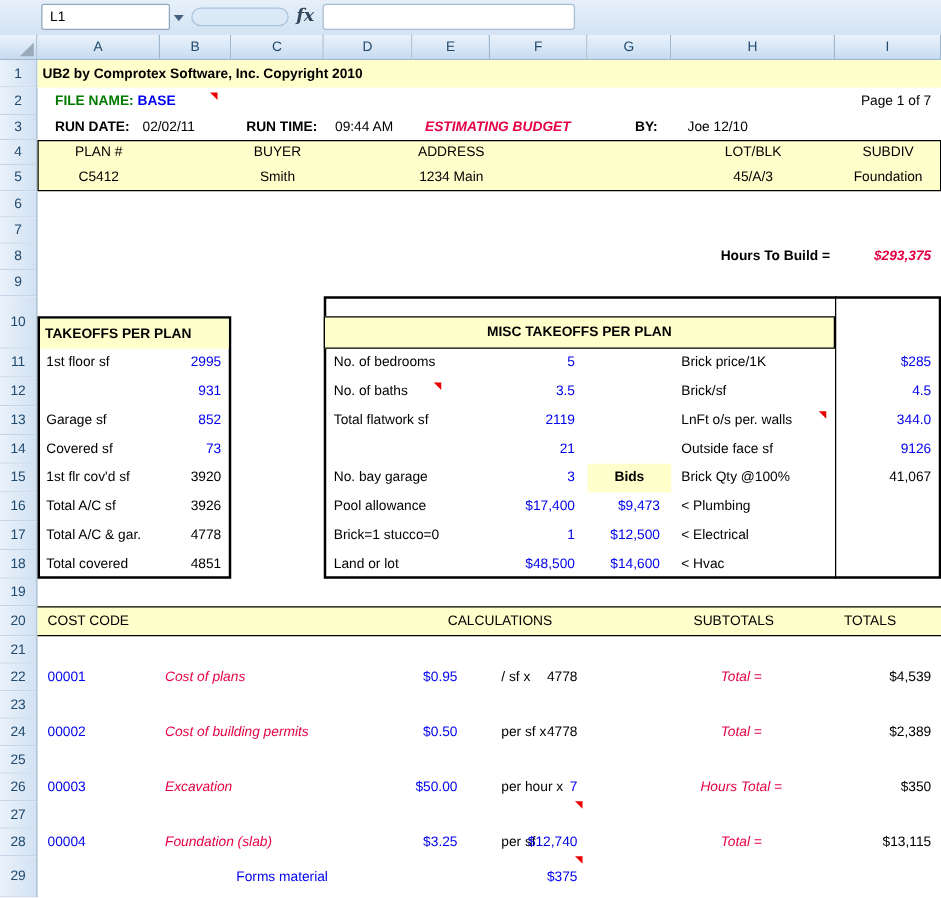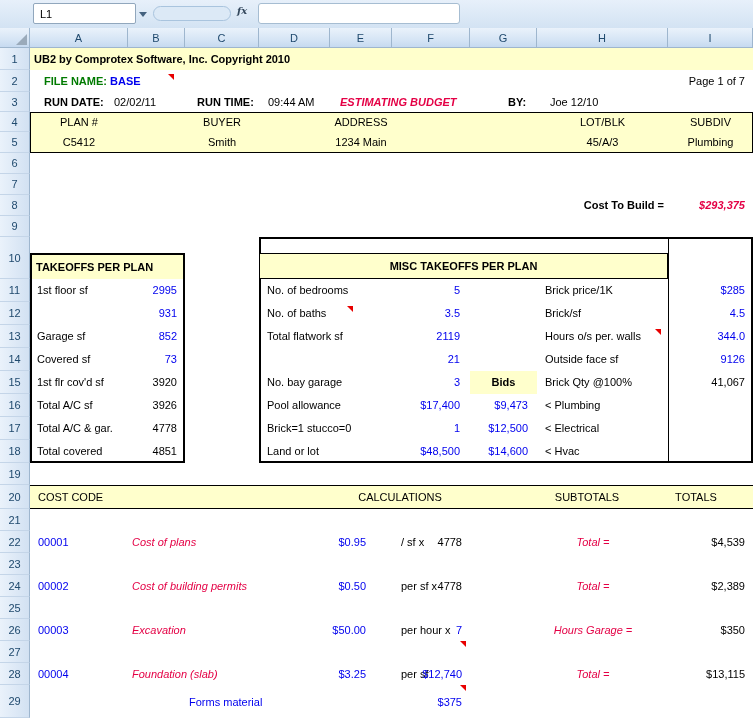--- a/index.html
+++ b/index.html
@@ -9,21 +9,21 @@
   
   .chrome{position:absolute;left:0;top:0;width:753px;height:28px;
     background:linear-gradient(#e7f0fa,#d3e3f3);border-bottom:1px solid #b6cde4;}
   .name-box{position:absolute;left:33px;top:3px;width:103px;height:21px;background:#fff;
     border:1px solid #91a7bd;border-radius:2px;display:flex;align-items:center;padding-left:6px;box-sizing:border-box;}
   .nb-arrow{position:absolute;left:139px;top:12px;width:0;height:0;
     border-left:4px solid transparent;border-right:4px solid transparent;border-top:5px solid #44627f;}
   .pill{position:absolute;left:153px;top:6px;width:78px;height:15px;border-radius:8px;
     background:#dce9f6;border:1px solid #a9c4de;box-sizing:border-box;}
   .fx{position:absolute;left:237px;top:5px;font-family:"DejaVu Serif",serif;
-    font-style:italic;font-weight:bold;font-size:10px;color:#33475c;}
+    font-style:italic;font-weight:bold;font-size:14px;color:#33475c;}
   .formula-input{position:absolute;left:258px;top:3px;width:202px;height:21px;background:#fff;
     border:1px solid #a6bdd2;border-radius:3px;box-sizing:border-box;}
 
   
   .col-hdr{position:absolute;top:28px;height:20px;display:flex;align-items:center;justify-content:center;
     background:linear-gradient(#eaf2fb,#d6e5f5 60%,#c6daf0);border-right:1px solid #9eb6ce;
     border-bottom:1px solid #9eb6ce;box-sizing:border-box;color:#204a6e;}
   .corner{left:0;width:30px;}
   .corner-tri{position:absolute;right:2px;bottom:2px;width:0;height:0;
     border-left:11px solid transparent;border-bottom:11px solid #9aaaba;}
@@ -123,23 +123,23 @@
   <div class="box yellow" style="left:30px;top:112px;width:723px;height:41px;border:1px solid #000"></div>
   <div class="cell c" style="left:30px;top:112px;width:98px;height:20px">PLAN #</div>
   <div class="cell c" style="left:185px;top:112px;width:74px;height:20px">BUYER</div>
   <div class="cell c" style="left:330px;top:112px;width:62px;height:20px">ADDRESS</div>
   <div class="cell c" style="left:537px;top:112px;width:131px;height:20px">LOT/BLK</div>
   <div class="cell c" style="left:668px;top:112px;width:85px;height:20px">SUBDIV</div>
   <div class="cell c" style="left:30px;top:132px;width:98px;height:21px">C5412</div>
   <div class="cell c" style="left:185px;top:132px;width:74px;height:21px">Smith</div>
   <div class="cell c" style="left:330px;top:132px;width:62px;height:21px">1234 Main</div>
   <div class="cell c" style="left:537px;top:132px;width:131px;height:21px">45/A/3</div>
-  <div class="cell c" style="left:668px;top:132px;width:85px;height:21px">Plumbing</div>
-
-  <div class="cell r b" style="left:537px;top:195px;width:131px;height:21px">Cost To Build =</div>
+  <div class="cell c" style="left:668px;top:132px;width:85px;height:21px">Foundation</div>
+
+  <div class="cell r b" style="left:537px;top:195px;width:131px;height:21px">Hours To Build =</div>
   <div class="cell r b red" style="left:668px;top:195px;width:81px;height:21px">$293,375</div>
 
   <div class="box" style="left:30px;top:253px;width:155px;height:210px;border:2px solid #000"></div>
   <div class="cell yellow b" style="left:32px;top:255px;width:151px;height:24px">TAKEOFFS PER PLAN</div>
   <div class="cell" style="left:33px;top:279px;width:110px;height:23px">1st floor sf</div>
   <div class="cell r blue" style="left:105px;top:279px;width:76px;height:23px">2995</div>
   <div class="cell r blue" style="left:105px;top:302px;width:76px;height:23px">931</div>
   <div class="cell" style="left:33px;top:325px;width:110px;height:23px">Garage sf</div>
   <div class="cell r blue" style="left:105px;top:325px;width:76px;height:23px">852</div>
   <div class="cell" style="left:33px;top:348px;width:110px;height:23px">Covered sf</div>
@@ -175,21 +175,21 @@
 
   <div class="cell yellow b c" style="left:470px;top:371px;width:67px;height:23px">Bids</div>
   <div class="cell r blue" style="left:468px;top:394px;width:64px;height:23px">$9,473</div>
   <div class="cell r blue" style="left:468px;top:417px;width:64px;height:23px">$12,500</div>
   <div class="cell r blue" style="left:468px;top:440px;width:64px;height:23px">$14,600</div>
 
   <div class="cell" style="left:541px;top:279px;width:122px;height:23px">Brick price/1K</div>
   <div class="cell r blue" style="left:670px;top:279px;width:79px;height:23px">$285</div>
   <div class="cell" style="left:541px;top:302px;width:122px;height:23px">Brick/sf</div>
   <div class="cell r blue" style="left:670px;top:302px;width:79px;height:23px">4.5</div>
-  <div class="cell" style="left:541px;top:325px;width:122px;height:23px">Hours o/s per. walls</div>
+  <div class="cell" style="left:541px;top:325px;width:122px;height:23px">LnFt o/s per. walls</div>
   <div class="cell r blue" style="left:670px;top:325px;width:79px;height:23px">344.0</div>
   <div class="cell" style="left:541px;top:348px;width:122px;height:23px">Outside face sf</div>
   <div class="cell r blue" style="left:670px;top:348px;width:79px;height:23px">9126</div>
   <div class="cell" style="left:541px;top:371px;width:122px;height:23px">Brick Qty @100%</div>
   <div class="cell r" style="left:670px;top:371px;width:79px;height:23px">41,067</div>
   <div class="cell" style="left:541px;top:394px;width:122px;height:23px">&lt;  Plumbing</div>
   <div class="cell" style="left:541px;top:440px;width:122px;height:23px">&lt;  Hvac</div>
   <div class="cell" style="left:541px;top:417px;width:122px;height:23px">&lt;  Electrical</div>
 
   <div class="tri" style="left:347px;top:306px"></div>
@@ -215,21 +215,21 @@
   <div class="cell" style="left:397px;top:575px;width:72px;height:22px">per sf x</div>
   <div class="cell r" style="left:392px;top:575px;width:74px;height:22px">4778</div>
   <div class="cell c red" style="left:537px;top:575px;width:112px;height:22px">Total  =</div>
   <div class="cell r" style="left:668px;top:575px;width:81px;height:22px">$2,389</div>
 
   <div class="cell blue" style="left:34px;top:619px;width:70px;height:22px">00003</div>
   <div class="cell red" style="left:128px;top:619px;width:190px;height:22px">Excavation</div>
   <div class="cell r blue" style="left:306px;top:619px;width:64px;height:22px">$50.00</div>
   <div class="cell" style="left:397px;top:619px;width:72px;height:22px">per hour x</div>
   <div class="cell r blue" style="left:392px;top:619px;width:74px;height:22px">7</div>
-  <div class="cell c red" style="left:537px;top:619px;width:112px;height:22px">Hours Garage =</div>
+  <div class="cell c red" style="left:537px;top:619px;width:112px;height:22px">Hours Total =</div>
   <div class="cell r" style="left:668px;top:619px;width:81px;height:22px">$350</div>
   <div class="tri" style="left:460px;top:641px"></div>
 
   <div class="cell blue" style="left:34px;top:663px;width:70px;height:22px">00004</div>
   <div class="cell red" style="left:128px;top:663px;width:190px;height:22px">Foundation (slab)</div>
   <div class="cell r blue" style="left:306px;top:663px;width:64px;height:22px">$3.25</div>
   <div class="cell" style="left:397px;top:663px;width:72px;height:22px">per sf</div>
   <div class="cell r blue" style="left:392px;top:663px;width:74px;height:22px">$12,740</div>
   <div class="cell c red" style="left:537px;top:663px;width:112px;height:22px">Total  =</div>
   <div class="cell r" style="left:668px;top:663px;width:81px;height:22px">$13,115</div>

